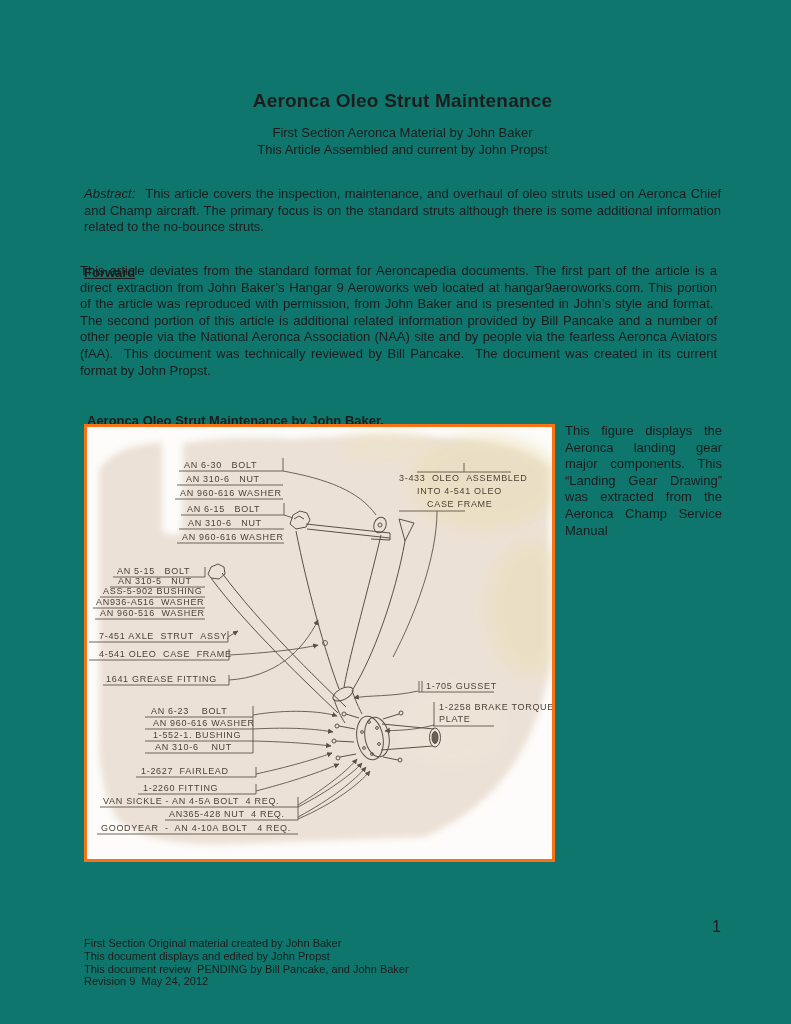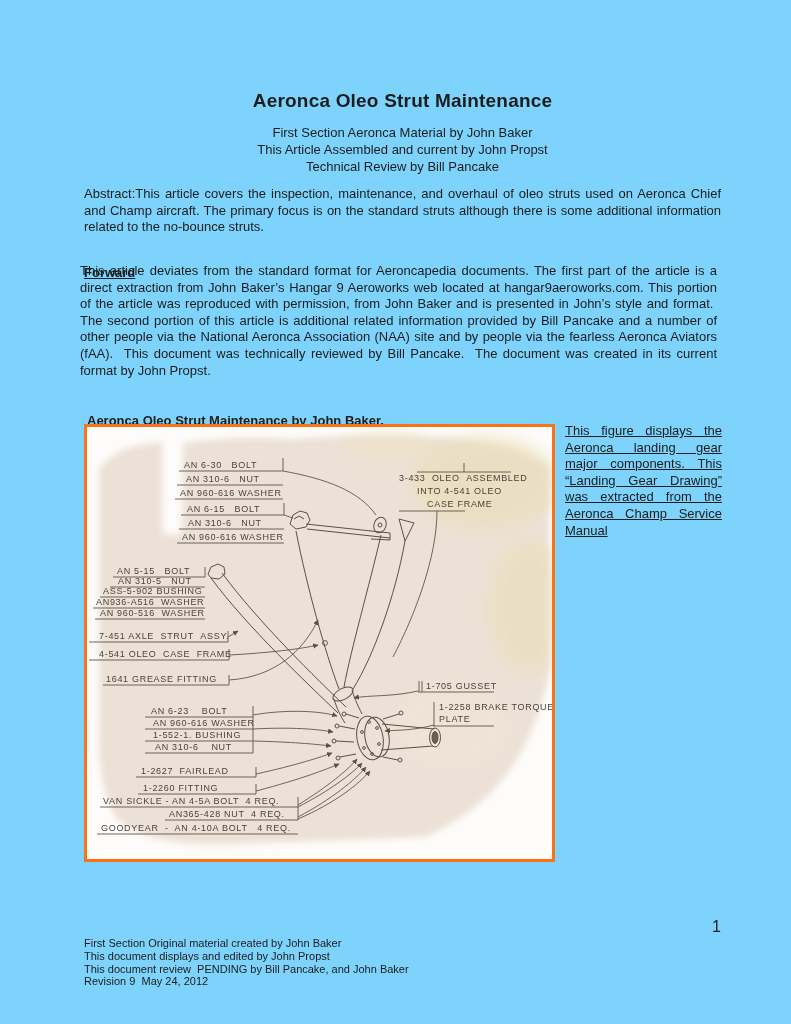--- a/index.html
+++ b/index.html
@@ -1,53 +1,53 @@
 <!DOCTYPE html>
 <html><head>
 <meta charset="utf-8">
 <style>
   html,body{margin:0;padding:0;background:#e8e8e8;}
   .page{
-    position:relative;width:791px;height:1024px;background:#7dd3fc;
+    position:relative;width:791px;height:1024px;background:#0f766e;
     font-family:"Liberation Sans",sans-serif;color:#1c1c1c;overflow:hidden;
     margin:0 auto;
   }
   .title{
     position:absolute;left:84px;top:90px;width:637px;
     text-align:center;font-size:19px;font-weight:bold;letter-spacing:.2px;
   }
   .byline{
     position:absolute;left:84px;top:124px;width:637px;
     text-align:center;font-size:13px;line-height:17px;
   }
   .abstract{
     position:absolute;left:84px;top:186px;width:637px;
     font-size:13px;line-height:16.6px;text-align:justify;
   }
-  .abstract .ab-label{margin-right:0;}
+  .abstract .ab-label{font-style:italic;margin-right:10px;}
   .forward-h{
     position:absolute;left:84px;top:245px;
     font-size:13px;font-weight:bold;text-decoration:underline;margin-top:20px;
   }
   .forward-p{
     position:absolute;left:80px;top:263px;width:637px;
     font-size:13px;line-height:16.6px;text-align:justify;
   }
   .section-h{
     position:absolute;left:87px;top:413px;
     font-size:13px;font-weight:bold;text-decoration:underline;
   }
   .figure-box{
     position:absolute;left:84px;top:424px;width:465px;height:432px;
     border:3px solid #f97316;background:#fdfcfa;
   }
   .figure-box svg{display:block;}
   .caption{
     position:absolute;left:565px;top:423px;width:157px;
-    font-size:13px;line-height:16.6px;text-align:justify;text-decoration:underline;
+    font-size:13px;line-height:16.6px;text-align:justify;
   }
   .footer{
     position:absolute;left:84px;top:925px;width:500px;
     font-size:11px;line-height:12.8px;margin-top:12px;
   }
   .pagenum{
     position:absolute;left:620px;top:918px;width:101px;
     text-align:right;font-size:16px;
   }
   
@@ -61,21 +61,20 @@
 </head>
 <body>
 
 <div class="page">
 
   <div class="title">Aeronca Oleo Strut Maintenance</div>
 
   <div class="byline">
     <div>First Section Aeronca Material by John Baker</div>
     <div>This Article Assembled and current by John Propst</div>
-    <div>Technical Review by Bill Pancake</div>
   </div>
 
   <div class="abstract"><span class="ab-label">Abstract:</span><span>This article covers the inspection, maintenance, and overhaul of oleo struts used on Aeronca Chief and Champ aircraft. The primary focus is on the standard struts although there is some additional information related to the no-bounce struts.</span></div>
 
   <div class="forward-h">Forward</div>
   <div class="forward-p">This article deviates from the standard format for Aeroncapedia documents. The first part of the article is a direct extraction from John Baker’s Hangar 9 Aeroworks web located at hangar9aeroworks.com. This portion of the article was reproduced with permission, from John Baker and is presented in John’s style and format.&nbsp; The second portion of this article is additional related information provided by Bill Pancake and a number of other people via the National Aeronca Association (NAA) site and by people via the fearless Aeronca Aviators (fAA).&nbsp; This document was technically reviewed by Bill Pancake.&nbsp; The document was created in its current format by John Propst.</div>
 
   <div class="section-h">Aeronca Oleo Strut Maintenance by John Baker.</div>
 
   <div class="figure-box">

